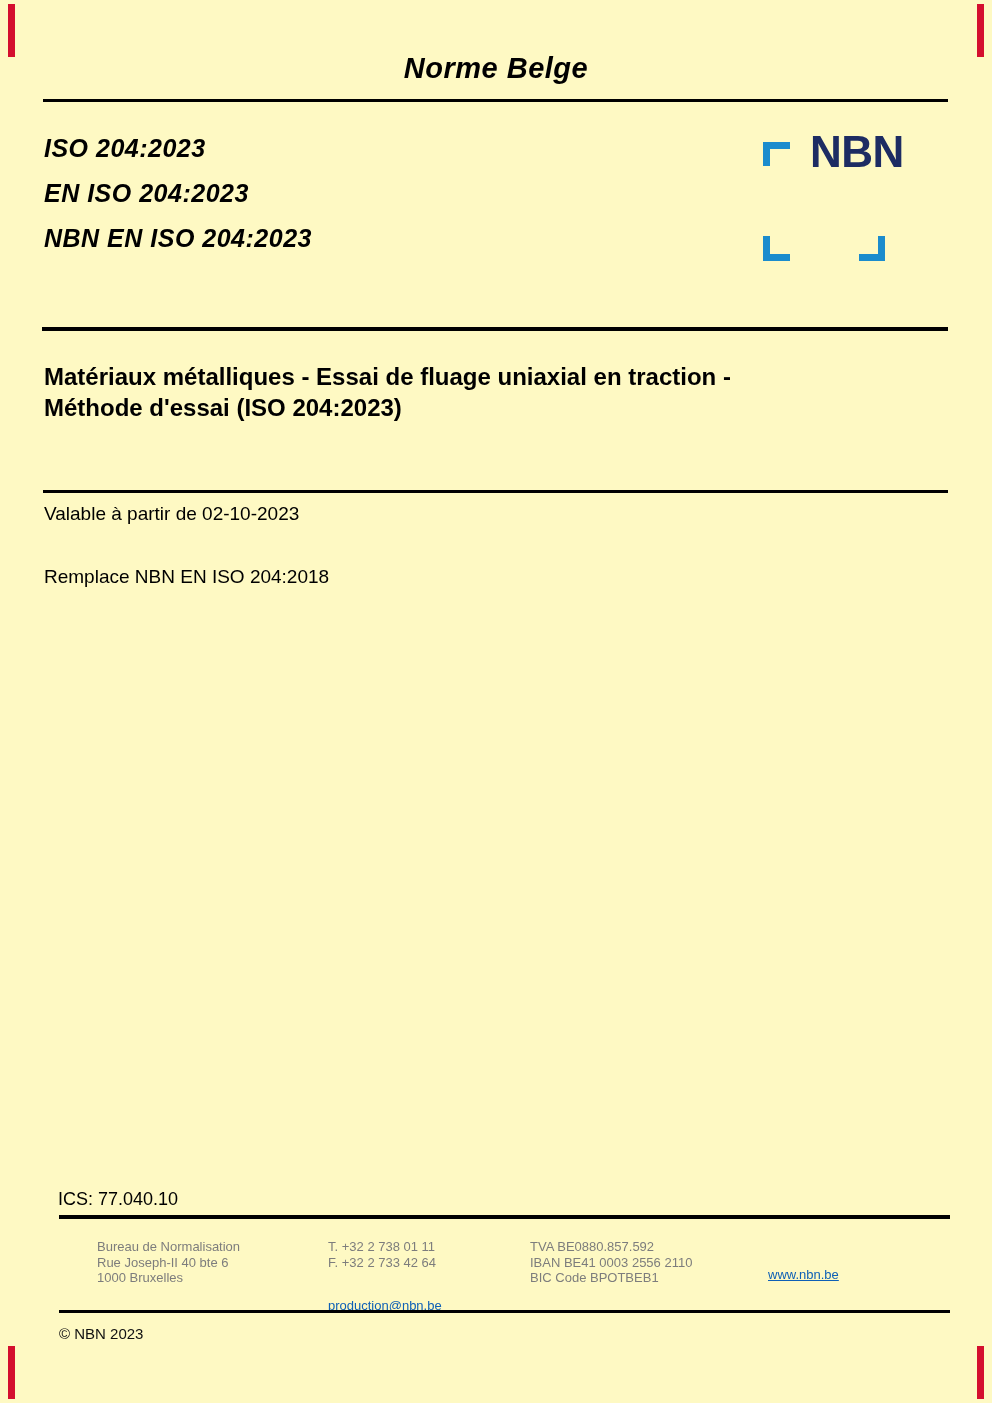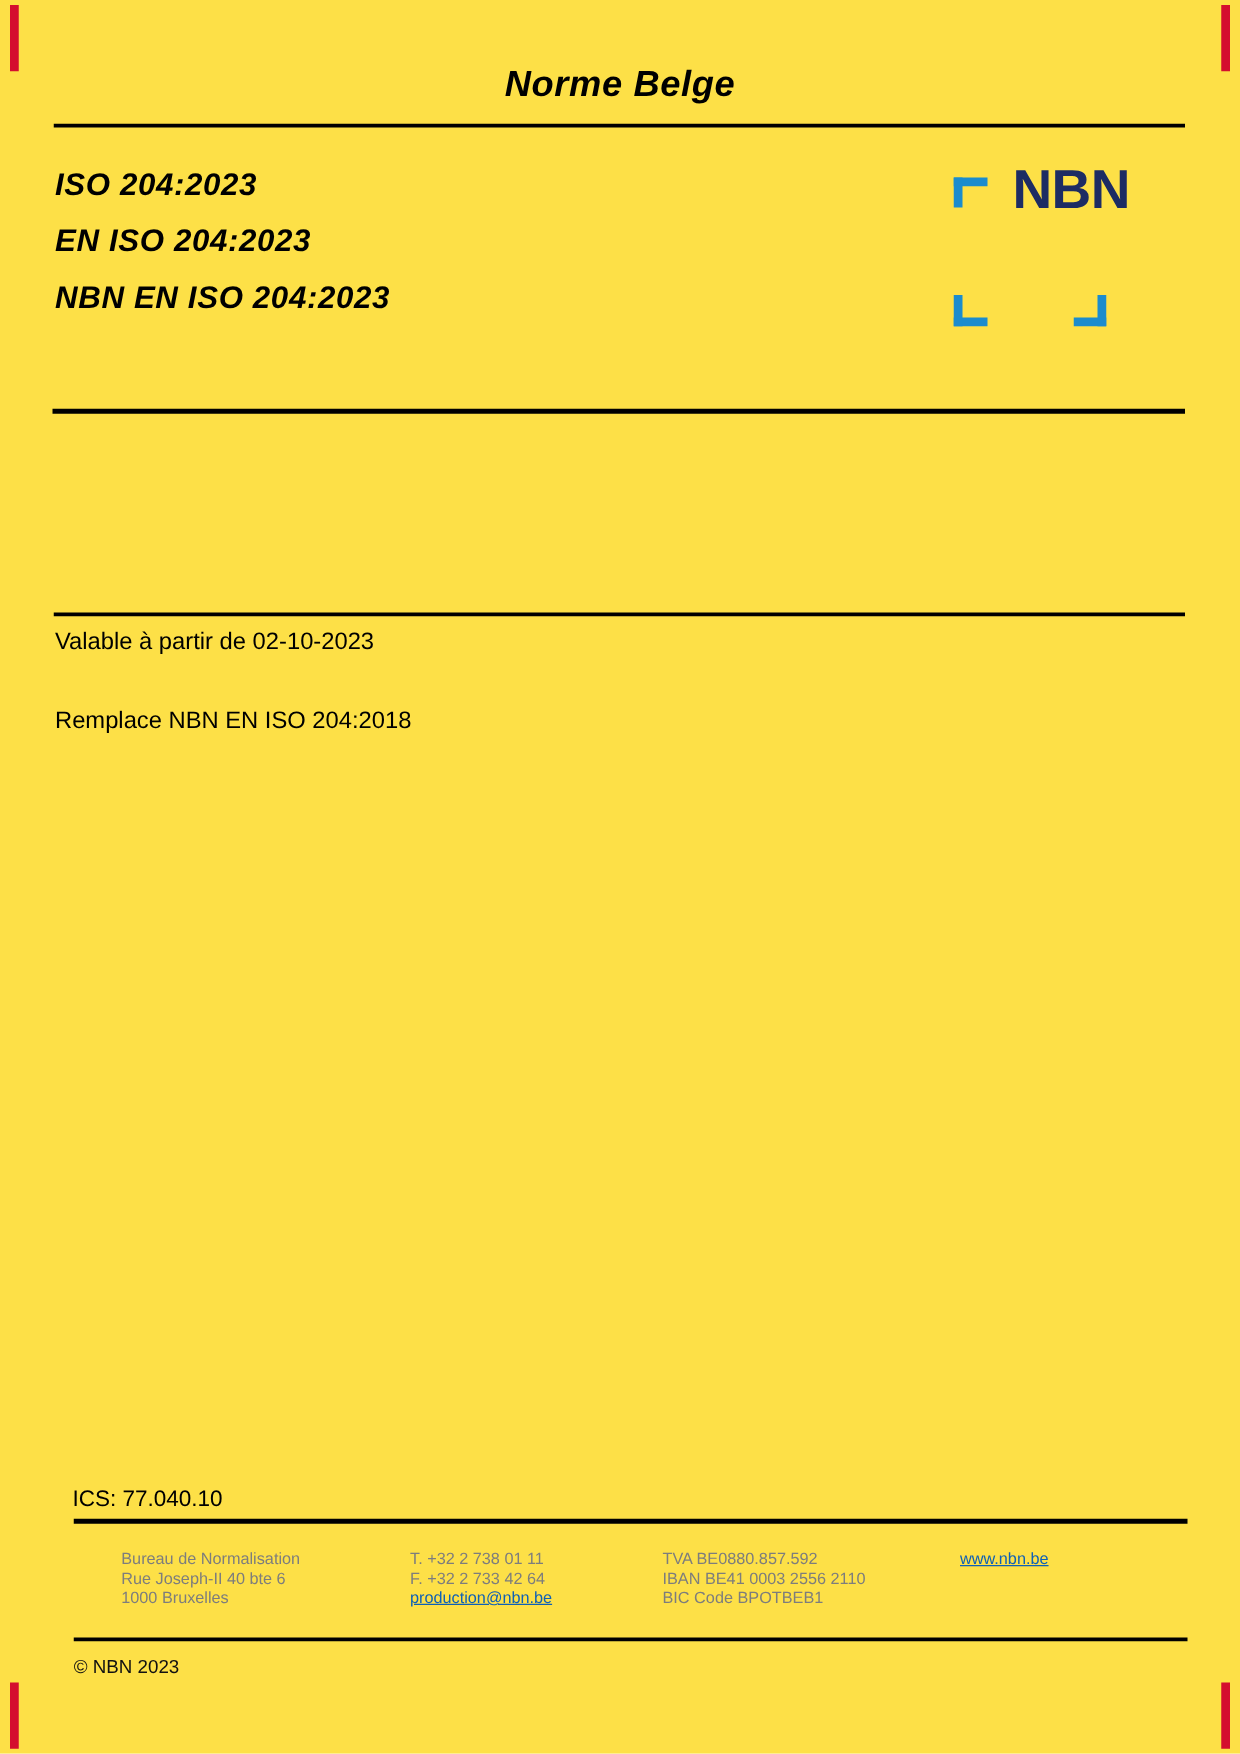--- a/index.html
+++ b/index.html
@@ -1,20 +1,20 @@
 <!DOCTYPE html>
 <html><head>
 <meta charset="utf-8">
 <style>
   html, body { margin: 0; padding: 0; background: #ffffff; }
   .page {
     position: relative;
     width: 992px;
     height: 1403px;
-    background: #fde047;
+    background: #fef9c3;
     font-family: "Liberation Sans", "DejaVu Sans", sans-serif;
     color: #000;
     overflow: hidden;
   }
 
   
   .crop-mark { position: absolute; width: 7px; height: 53px; background: #d40f2e; }
   .crop-tl { left: 8px;   top: 4px; }
   .crop-tr { left: 977px; top: 4px; }
   .crop-bl { left: 8px;   top: 1346px; }
@@ -62,21 +62,21 @@
   .replaces   { position: absolute; left: 44px; top: 566px; font-size: 19px; }
 
   .ics { position: absolute; left: 58px; top: 1189px; font-size: 18px; }
 
   .footer-col { position: absolute; top: 1239px; font-size: 13px; line-height: 15.5px; color: #7d7d7d; }
   .fcol-1 { left: 97px; }
   .fcol-2 { left: 328px; }
   .fcol-3 { left: 530px; }
   .fcol-4 { left: 768px; }
   .footer-col .fline { display: block; white-space: nowrap; }
-  a.flink { color: #0e60b6; text-decoration: underline; }
+  a.flink { color: #0e60b6; text-decoration: underline; margin-top: 28px; }
 
   .copyright { position: absolute; left: 59px; top: 1325px; font-size: 15px; color: #111; }
 </style>
 </head>
 <body>
 
 <div class="page">
 
   <div class="crop-mark crop-tl"></div>
   <div class="crop-mark crop-tr"></div>
@@ -94,20 +94,24 @@
 
   <div class="logo">
     <div class="brk brk-tl"></div>
     <div class="wordmark">NBN</div>
     <div class="brk brk-bl"></div>
     <div class="brk brk-br"></div>
   </div>
 
   <div class="rule rule-2"></div>
 
+  <div class="subject">
+    <span class="line">Matériaux métalliques - Essai de fluage uniaxial en traction -</span>
+    <span class="line">Méthode d'essai (ISO 204:2023)</span>
+  </div>
 
   <div class="rule rule-3"></div>
 
   <div class="valid-from">Valable à partir de 02-10-2023</div>
   <div class="replaces">Remplace NBN EN ISO 204:2018</div>
 
   <div class="ics">ICS: 77.040.10</div>
 
   <div class="rule rule-4"></div>
 

